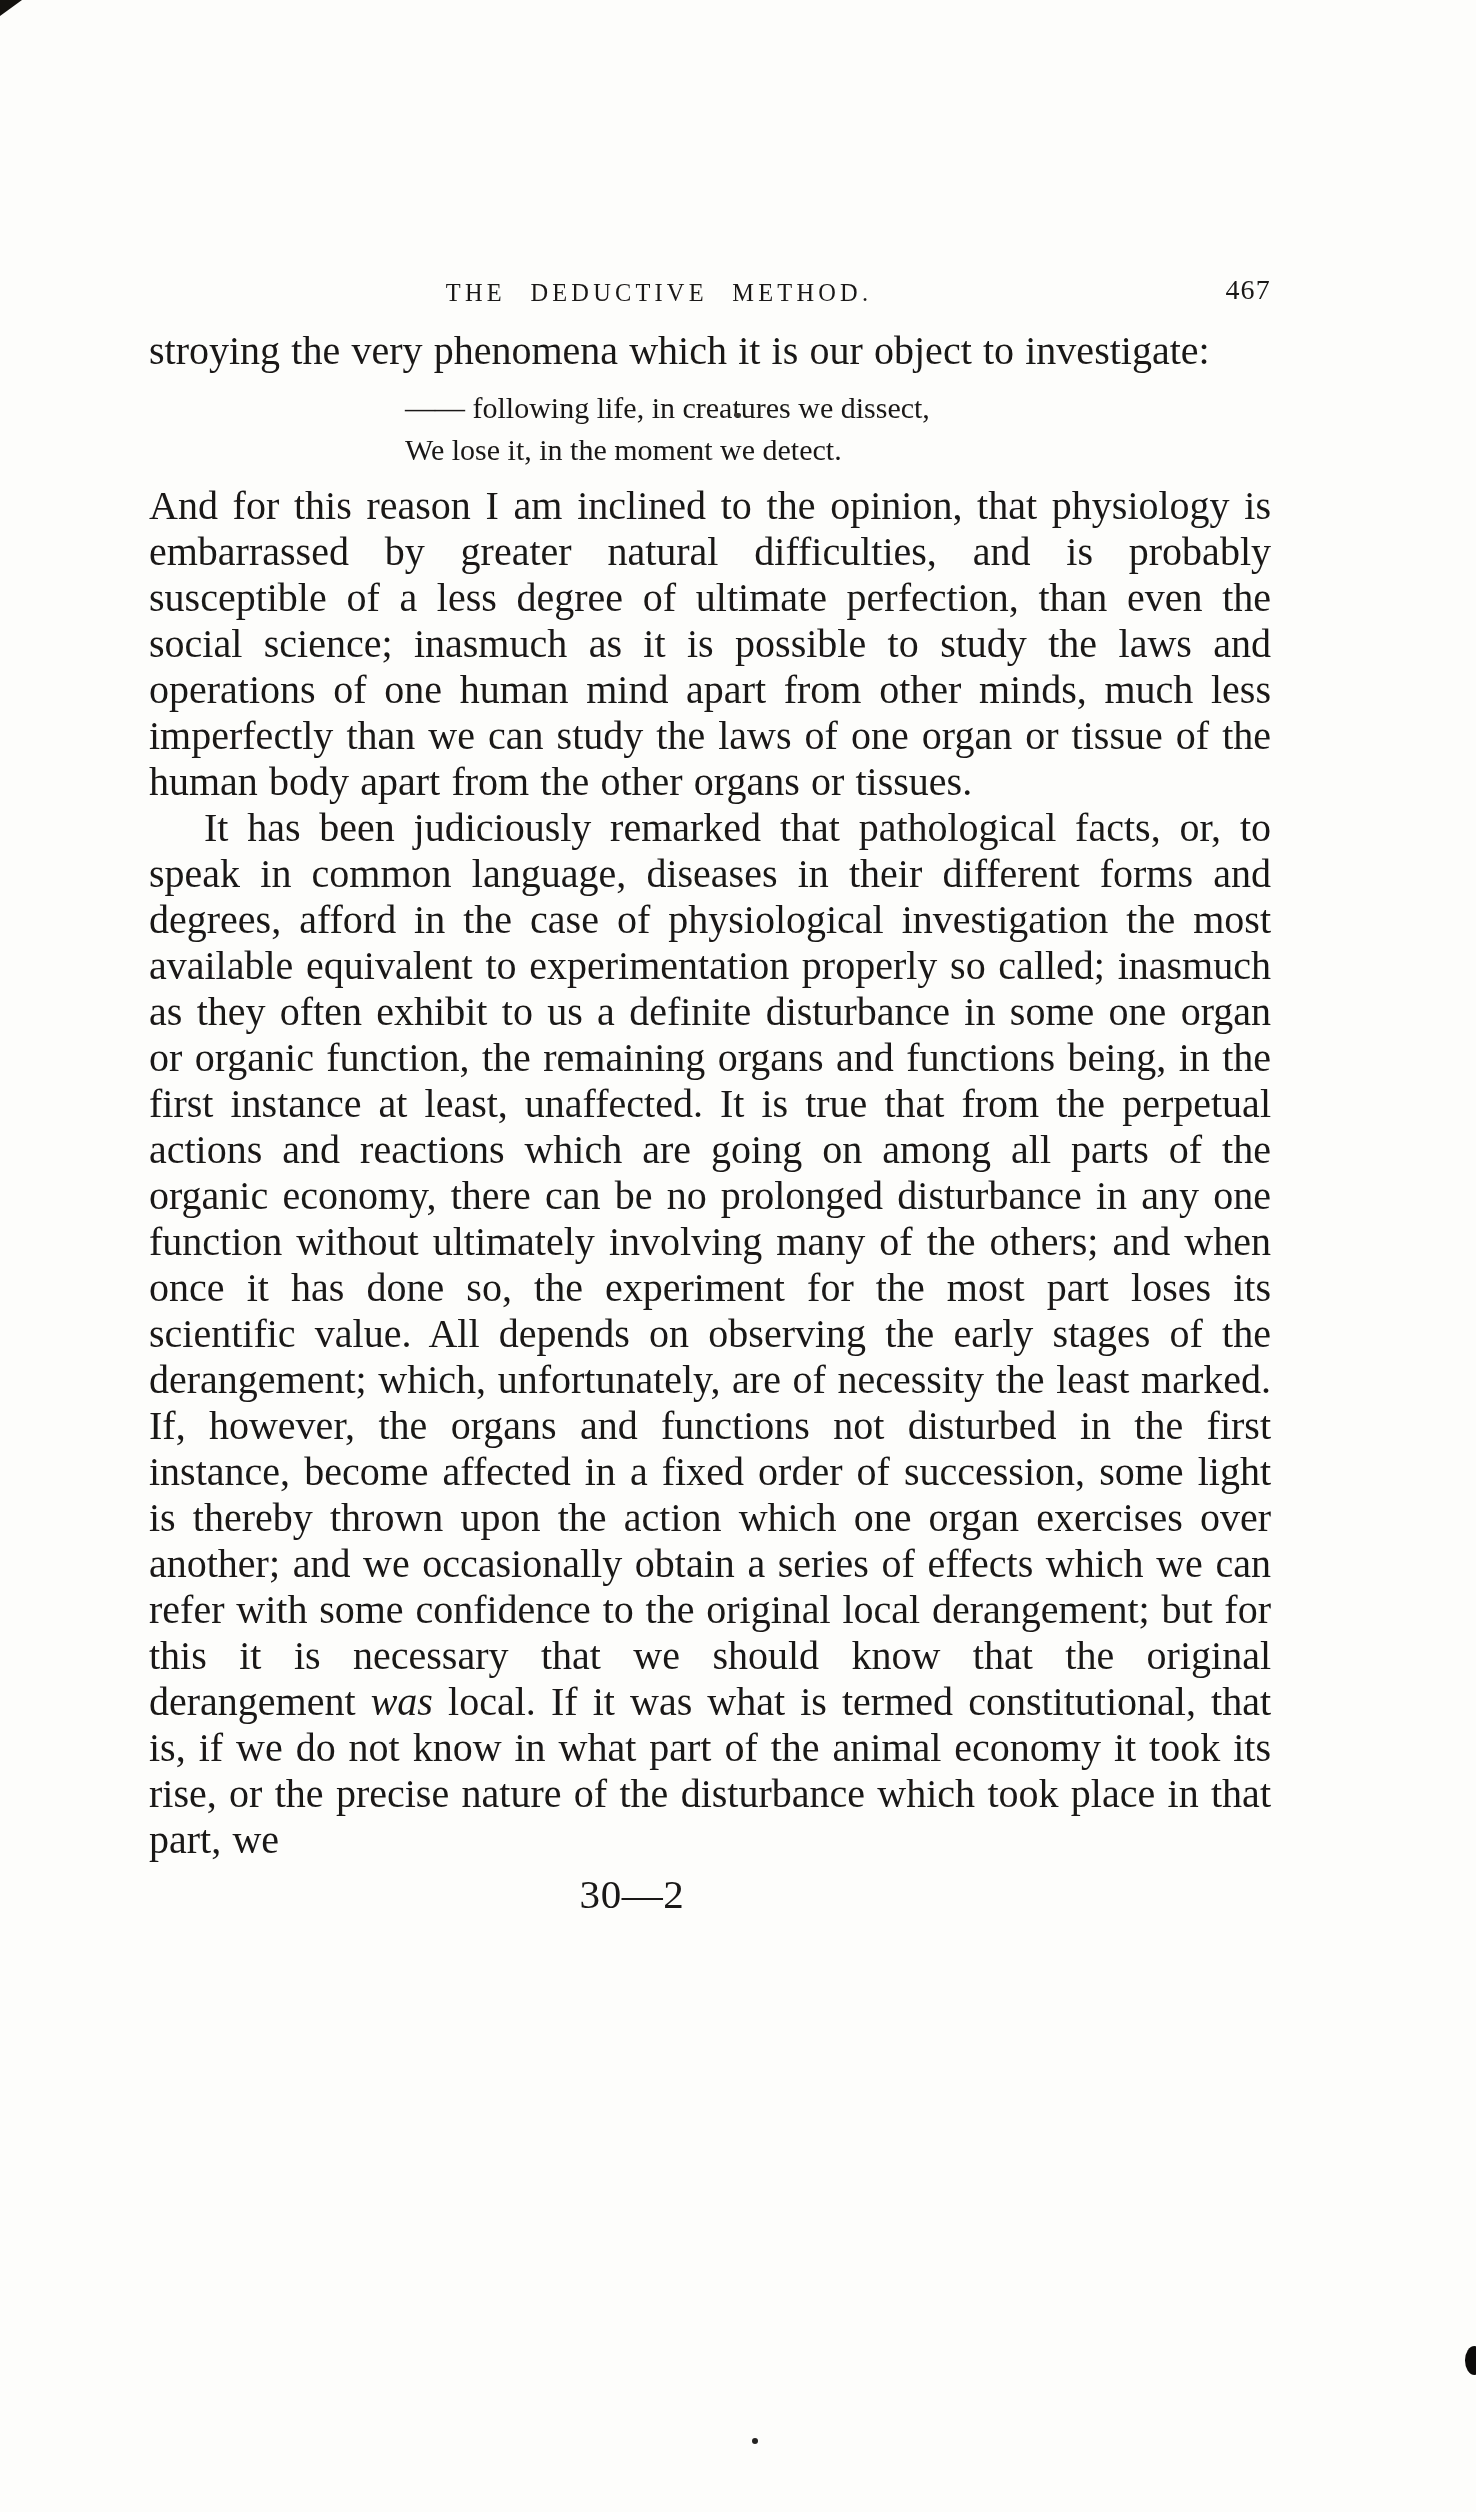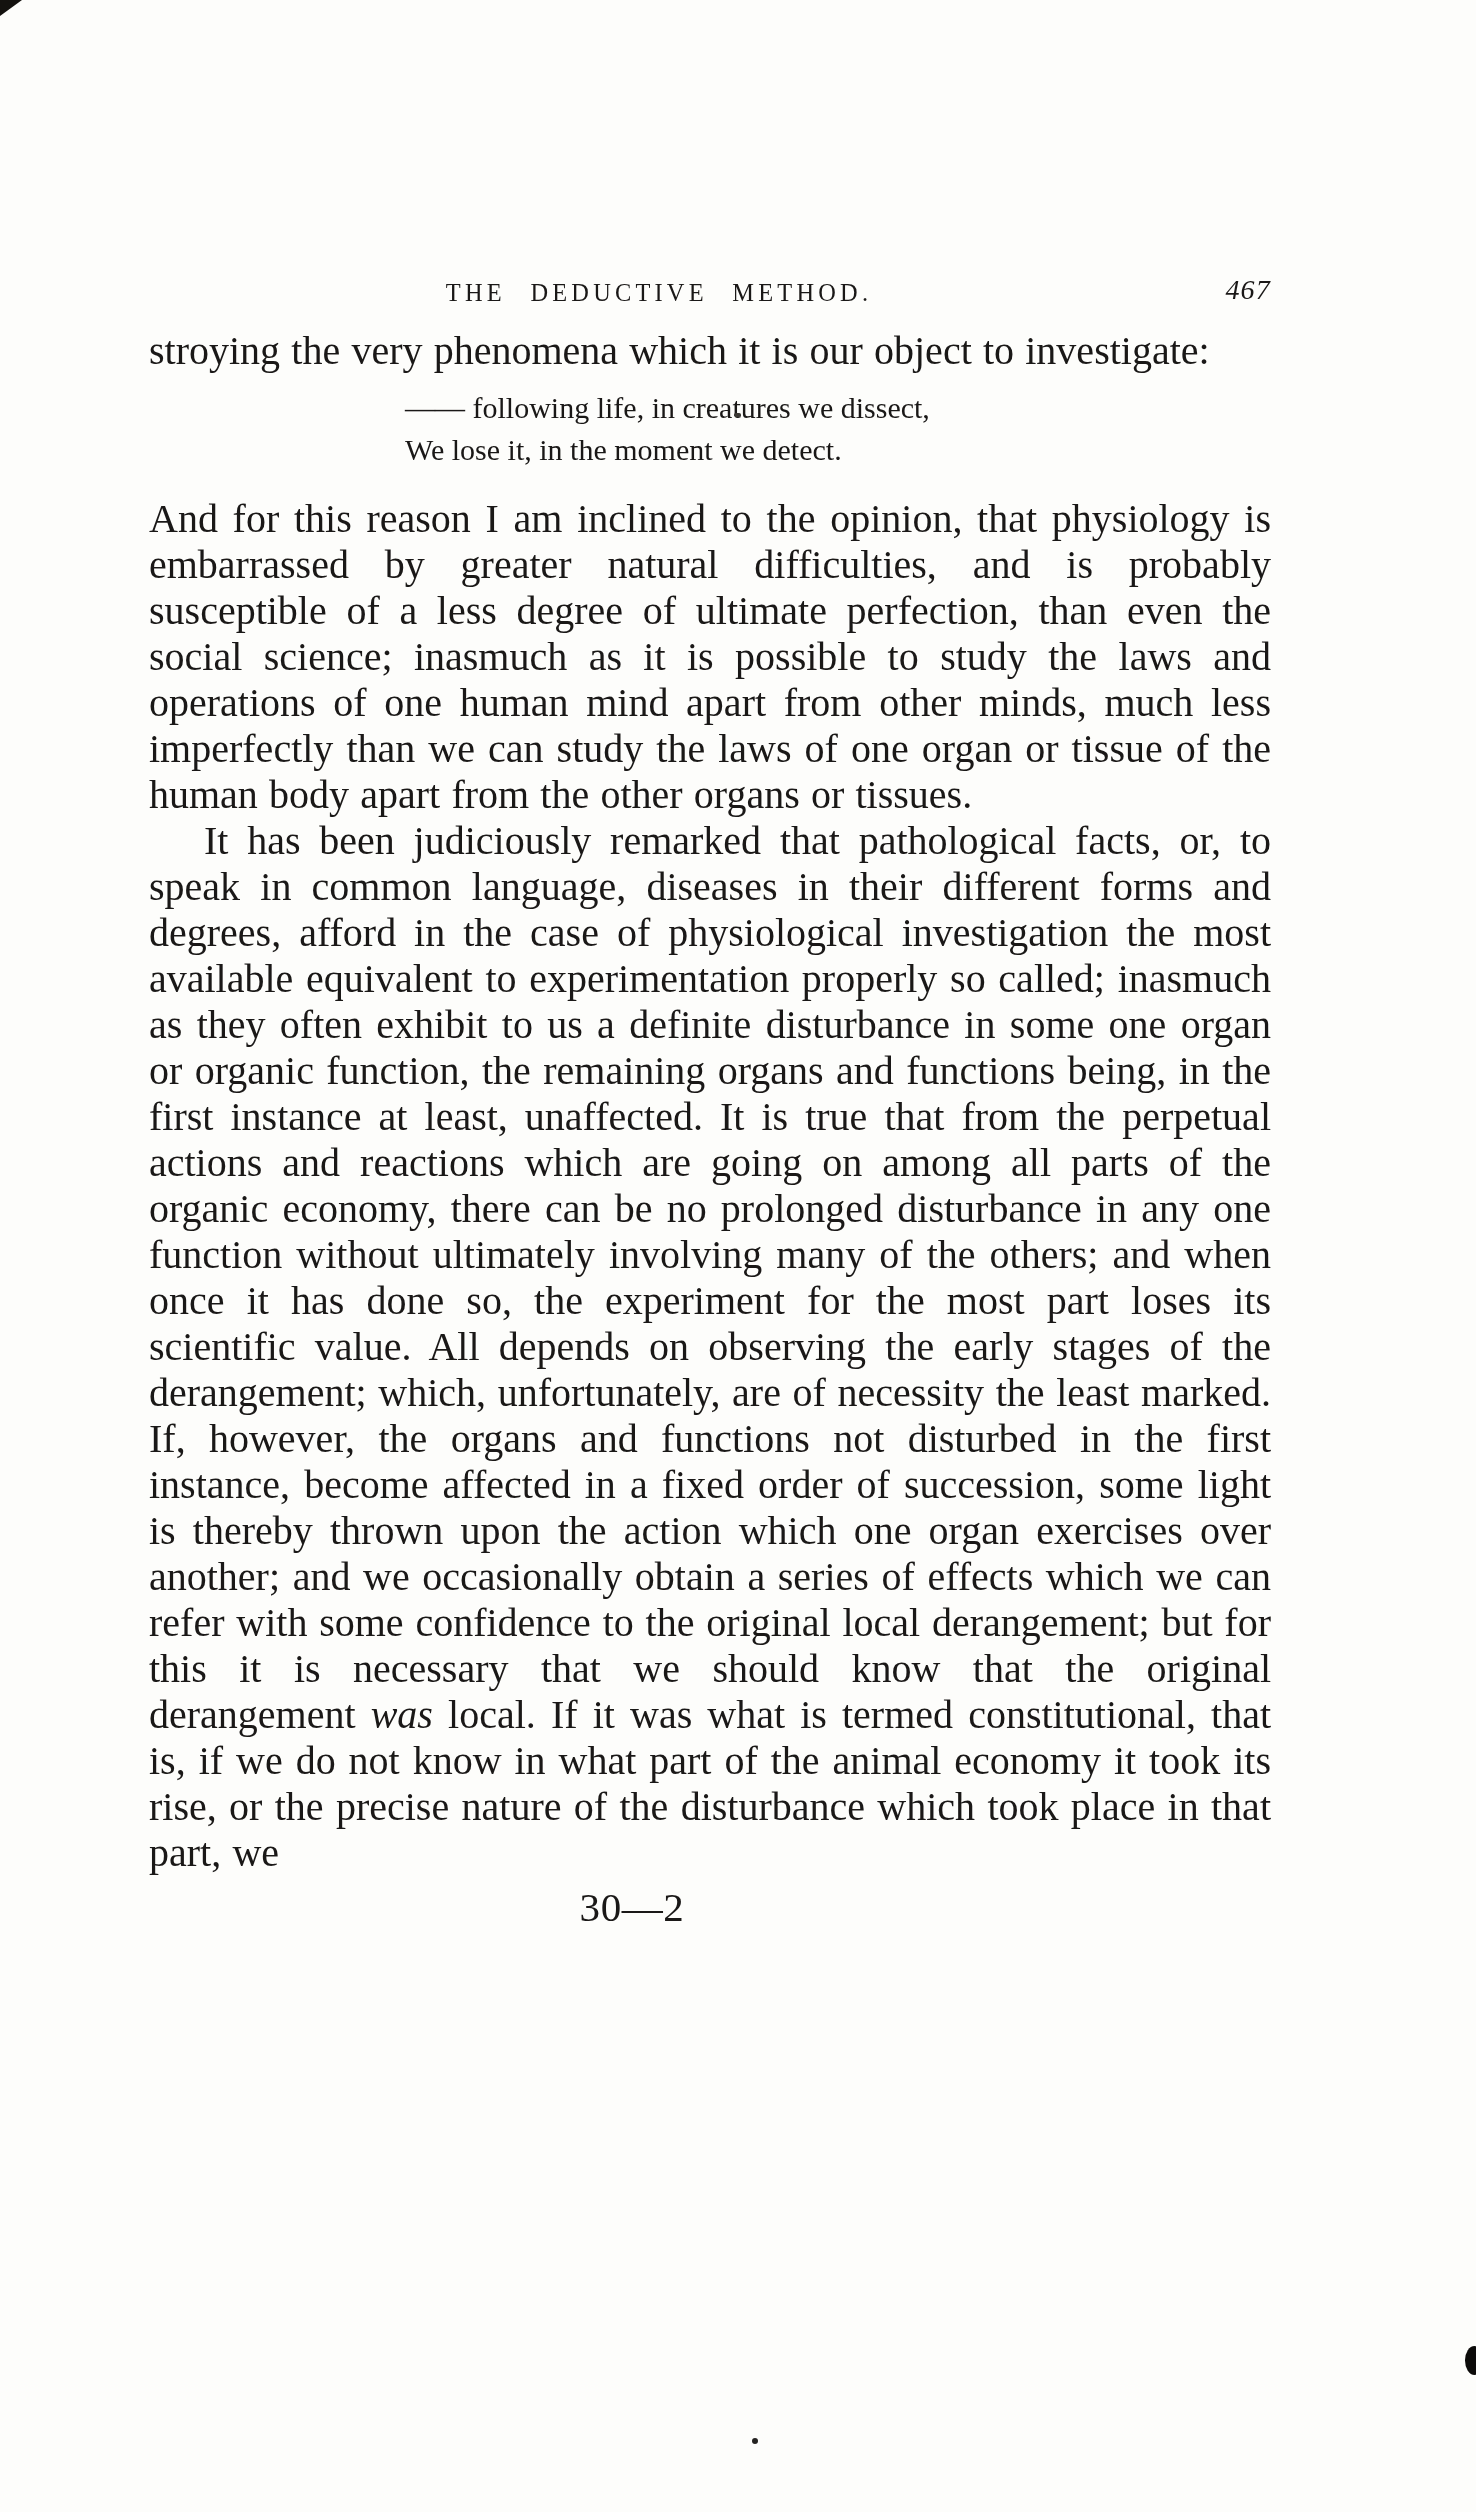--- a/index.html
+++ b/index.html
@@ -15,30 +15,30 @@
     font-family:"Liberation Serif","DejaVu Serif",serif;
   }
   .page{position:absolute;inset:0;}
 
   
   .header{position:absolute;top:249px;left:149px;right:206px;height:38px;margin-top:30px;}
   .running-title{
     position:absolute;left:50%;top:0;transform:translateX(-50%);margin-left:-51px;
     font-size:24.4px;letter-spacing:4.2px;word-spacing:14.3px;white-space:nowrap;
   }
-  .page-number{position:absolute;right:0;top:-4.8px;font-size:28px;letter-spacing:1.2px;font-style:italic;}
+  .page-number{position:absolute;right:0;top:-4.8px;font-size:28px;letter-spacing:1.2px;}
 
   
   .body-text{position:absolute;top:328px;left:149px;right:206px;}
   .para{
     font-size:40px;line-height:46px;margin:0;
     text-align:justify;word-spacing:1.2px;
   }
   .para.indent{text-indent:55px;}
-  .after-verse{margin-top:25px;}
+  .after-verse{margin-top:12px;}
   .verse{margin:13px 0 0 256px;font-size:30px;line-height:42px;}
   .verse .verse-line{white-space:nowrap;}
   em{}
   .signature{
     font-size:41px;line-height:42px;margin-top:10px;
     text-align:center;padding-right:156px;letter-spacing:0.6px;
   }
 
   
   .scan-corner{

